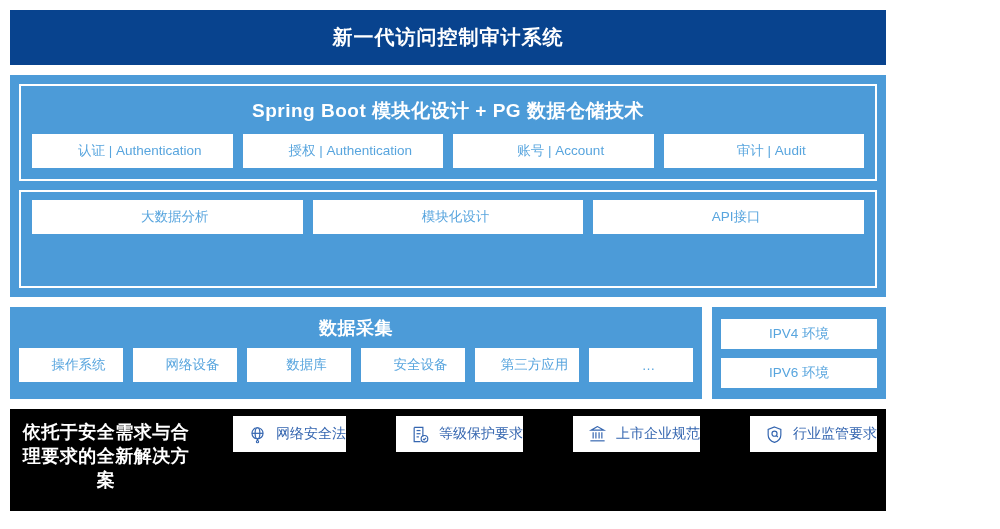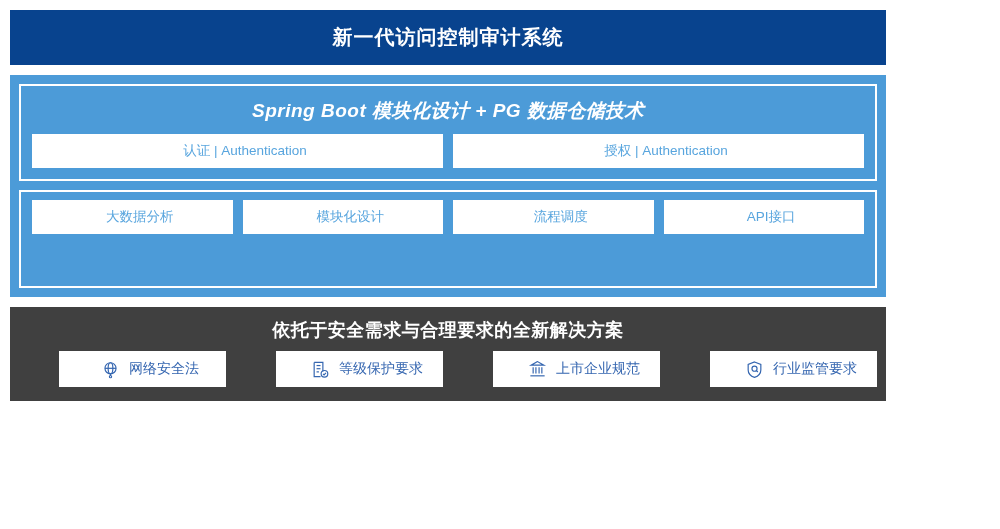--- a/index.html
+++ b/index.html
@@ -61,21 +61,20 @@
 
   .section-title {
     color: #ffffff;
     font-size: 18px;
     font-weight: bold;
     text-align: center;
     padding: 4px 0 10px 0;
     letter-spacing: 0.5px;
   }
   .section-title.italic {
-    font-style: italic;
     font-size: 19px;
   }
 
   .chip-row {
     display: flex;
     gap: 10px;
   }
   .chip {
     flex: 1 1 0;
     background: #ffffff;
@@ -121,25 +120,25 @@
     font-size: 13.5px;
     height: 30px;
     display: flex;
     align-items: center;
     justify-content: center;
   }
 
   
   .solution {
     flex: 0 0 94px;
-    background: #404040;
+    background: #000000;
     box-sizing: border-box;
     padding: 7px 9px 10px 9px;
     display: flex;
-    flex-direction: column;
+    flex-direction: row;
   }
   .solution .section-title {
     font-size: 18px;
     padding: 4px 0 9px 0;
   }
   .solution .chip {
     color: #3566B0;
     height: 36px;
     font-size: 14px;
     gap: 9px;
@@ -164,34 +163,55 @@
     <span>新一代访问控制审计系统</span>
   </div>
 
   <div class="panel panel-stack">
 
     <div class="inner-box">
       <div class="section-title italic">Spring Boot 模块化设计 + PG 数据仓储技术</div>
       <div class="chip-row">
         <div class="chip">认证 | Authentication</div>
         <div class="chip">授权 | Authentication</div>
+        <div class="chip">账号 | Account</div>
+        <div class="chip">审计 | Audit</div>
       </div>
     </div>
 
     <div class="inner-box grow">
       <div class="chip-row">
         <div class="chip">大数据分析</div>
         <div class="chip">模块化设计</div>
-        <div class="chip">流程调度</div>
         <div class="chip">API接口</div>
       </div>
     </div>
 
   </div>
 
+  <div class="collect-row">
+
+    <div class="collect-main">
+      <div class="section-title">数据采集</div>
+      <div class="chip-row">
+        <div class="chip">操作系统</div>
+        <div class="chip">网络设备</div>
+        <div class="chip">数据库</div>
+        <div class="chip">安全设备</div>
+        <div class="chip">第三方应用</div>
+        <div class="chip">…</div>
+      </div>
+    </div>
+
+    <div class="collect-side">
+      <div class="side-chip">IPV4 环境</div>
+      <div class="side-chip">IPV6 环境</div>
+    </div>
+
+  </div>
 
   <div class="solution">
     <div class="section-title">依托于安全需求与合理要求的全新解决方案</div>
     <div class="chip-row">
 
       <div class="chip">
         <span class="chip-icon">
           <svg width="19" height="19" viewBox="0 0 24 24" fill="none" stroke="#3566B0" stroke-width="1.5">
             <circle cx="12" cy="10.5" r="7"></circle>
             <ellipse cx="12" cy="10.5" rx="3" ry="7"></ellipse>

